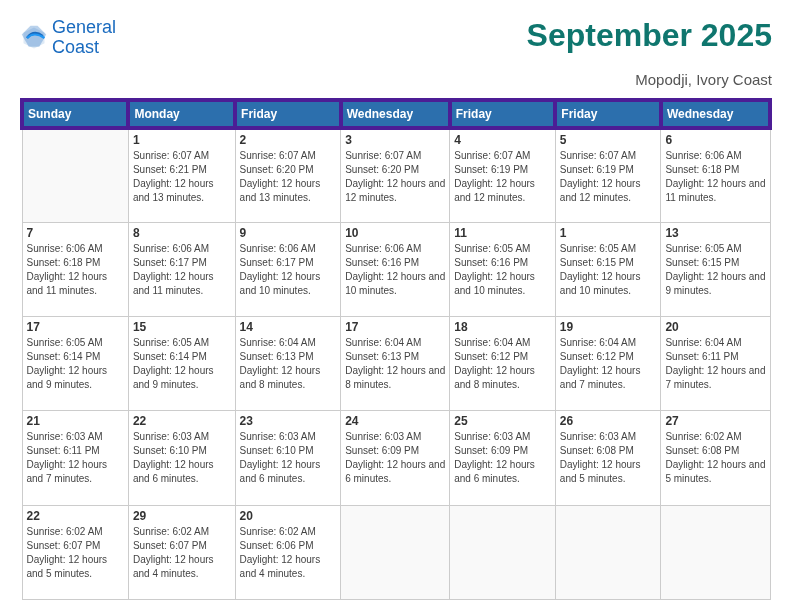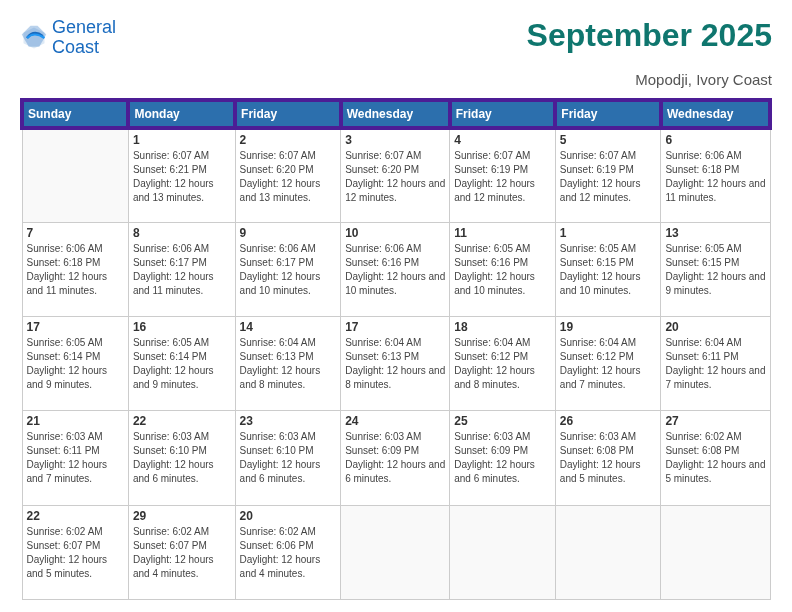--- a/index.html
+++ b/index.html
@@ -213,21 +213,21 @@
           </td>
         </tr>
         <tr>
           <td>
             <div class="day-number">17</div>
             <div class="day-info" style="white-space: pre-line;">Sunrise: 6:05 AM
 Sunset: 6:14 PM
 Daylight: 12 hours and 9 minutes.</div>
           </td>
           <td>
-            <div class="day-number">16</div>
+            <div class="day-number">15</div>
             <div class="day-info" style="white-space: pre-line;">Sunrise: 6:05 AM
 Sunset: 6:14 PM
 Daylight: 12 hours and 9 minutes.</div>
           </td>
           <td>
             <div class="day-number">14</div>
             <div class="day-info" style="white-space: pre-line;">Sunrise: 6:04 AM
 Sunset: 6:13 PM
 Daylight: 12 hours and 8 minutes.</div>
           </td>

